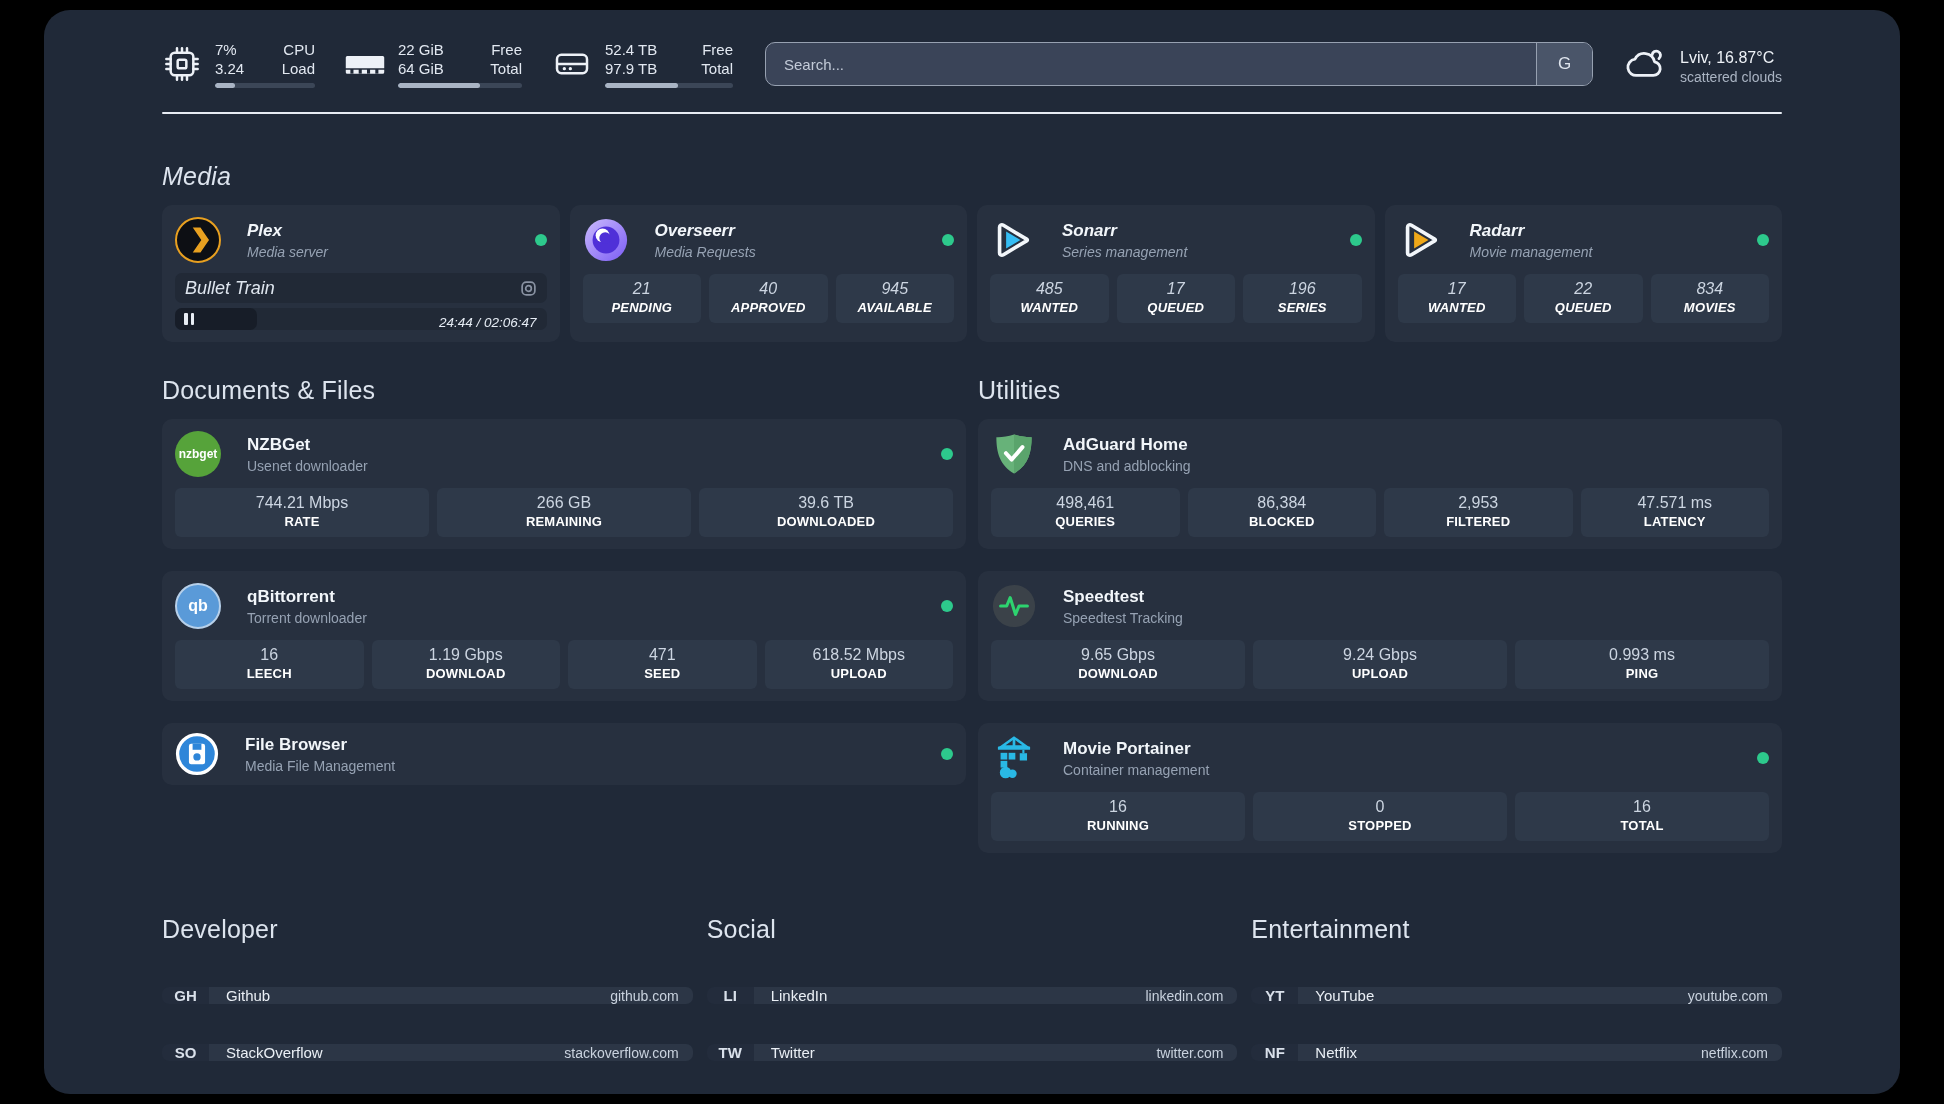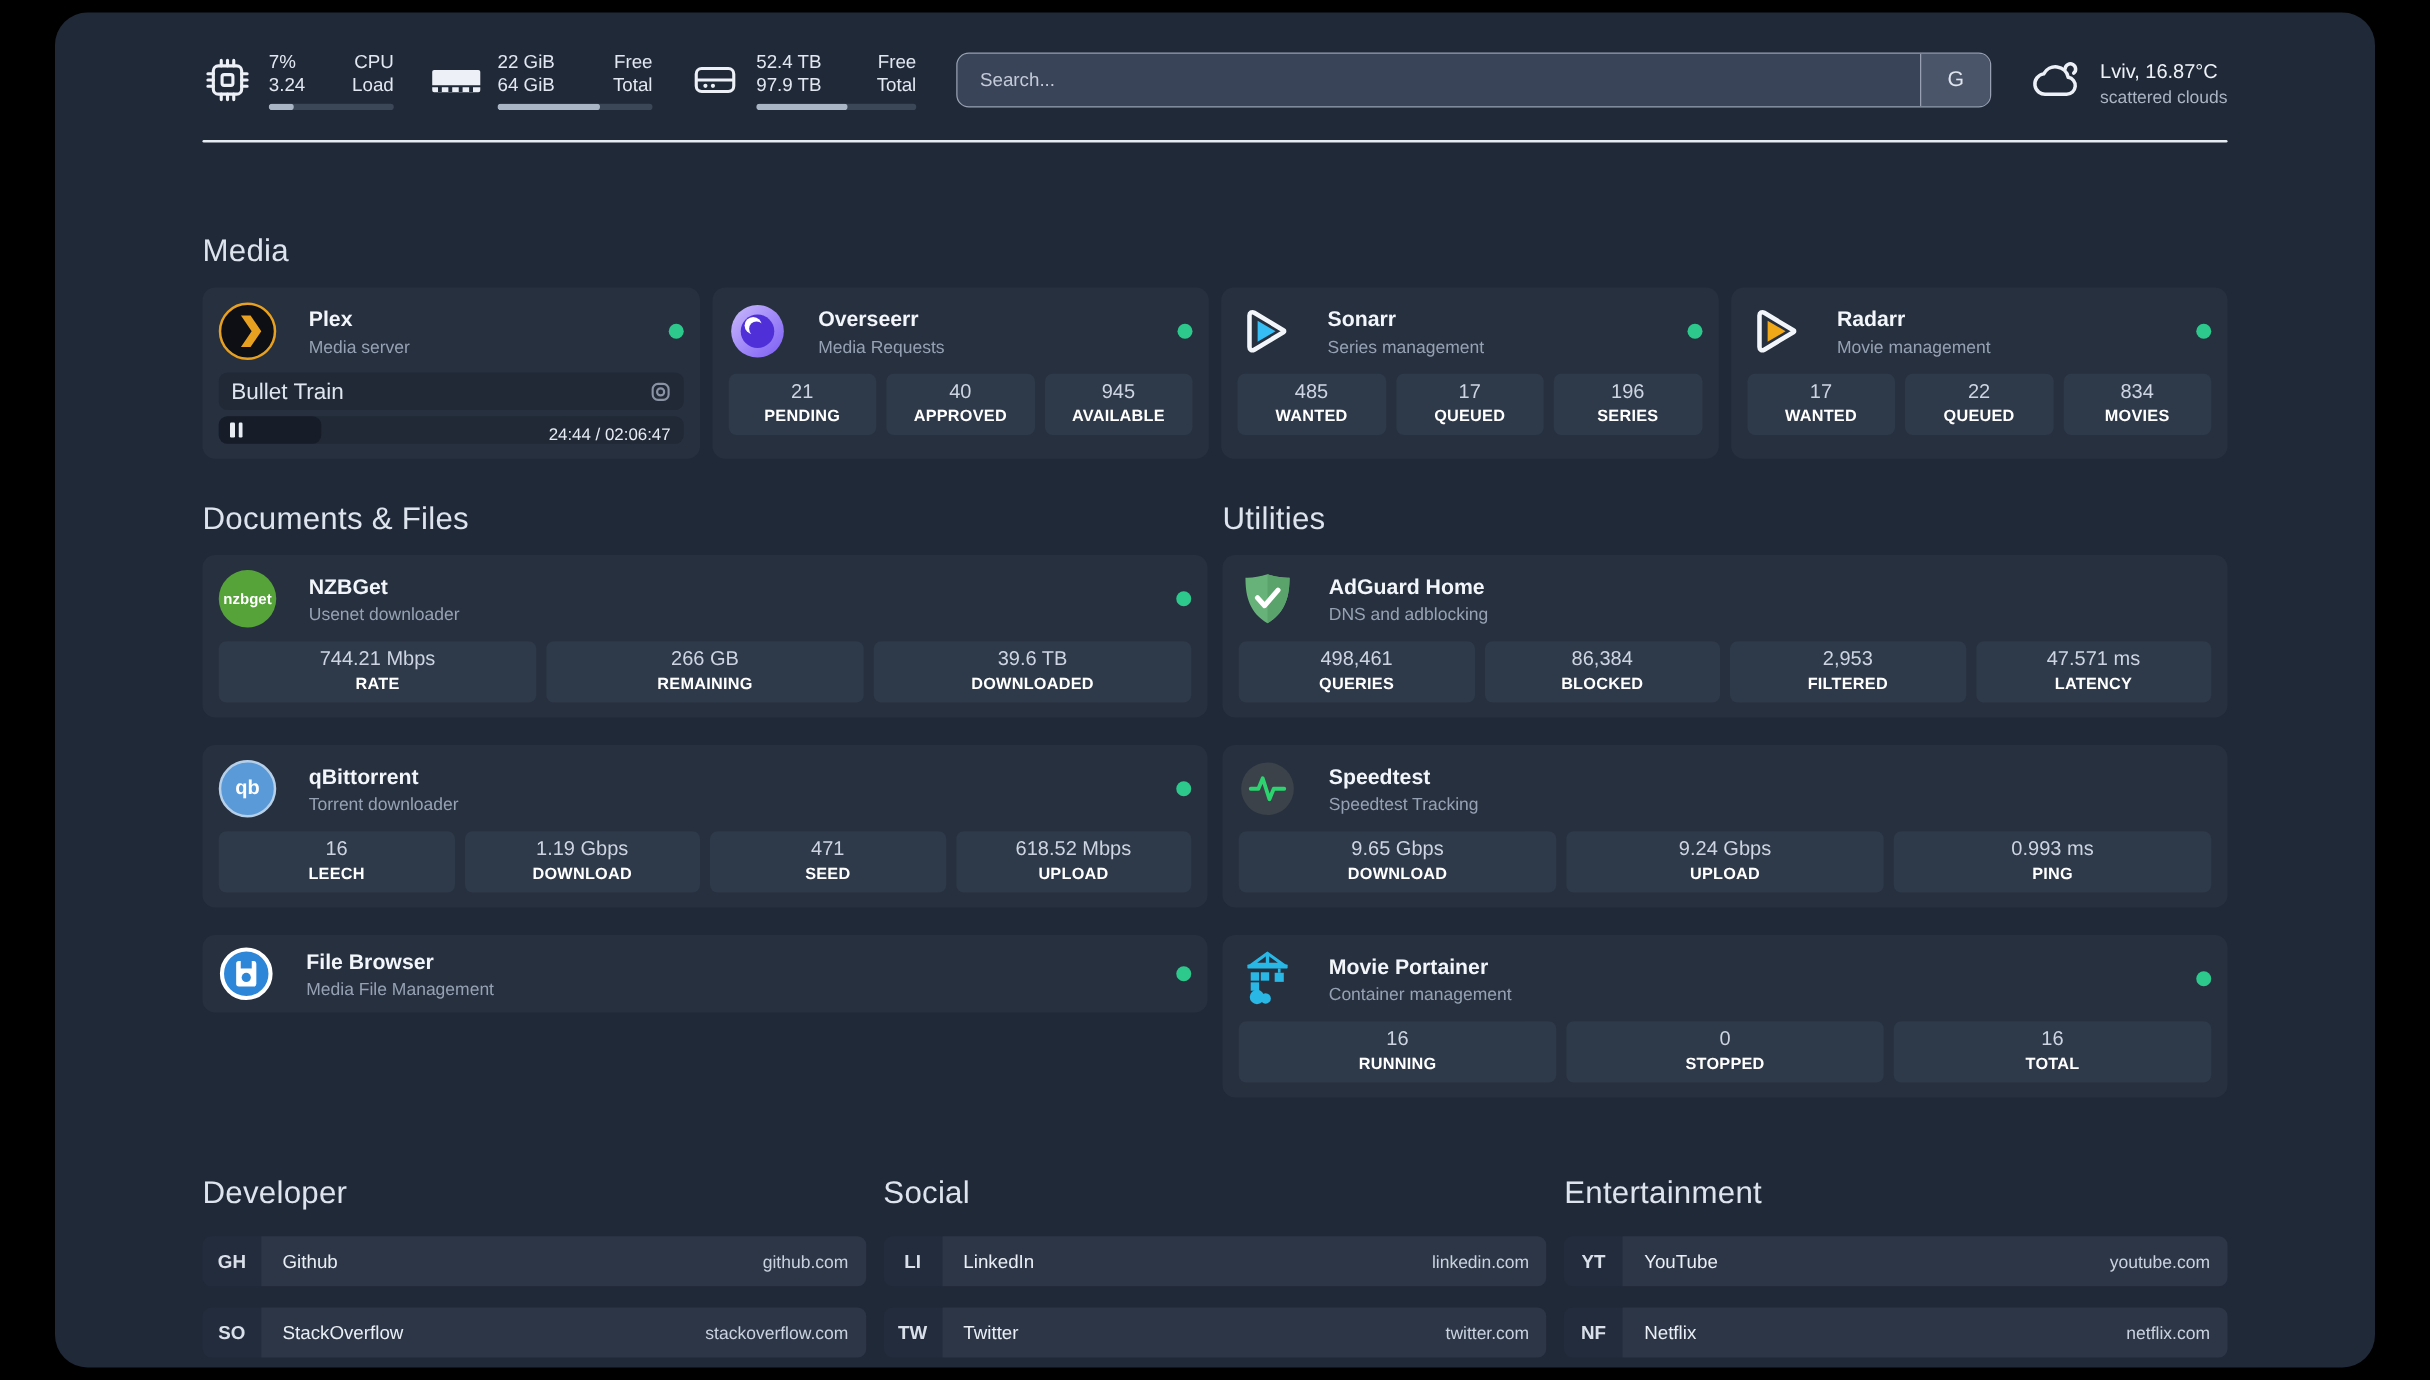--- a/index.html
+++ b/index.html
@@ -33,21 +33,21 @@
                      font-size: 17px; color: #dfe5ee; cursor: pointer; }
 
   .weather { display: flex; align-items: flex-end; gap: 13px; }
   .weather-text .line1 { font-size: 16px; color: #eef2f7; }
   .weather-text .line2 { font-size: 14px; color: #aab4c3; margin-top: 2px; }
 
   .divider { margin-top: 22px; height: 2px; background: #e7ecf3; border-radius: 1px; }
 
   
   .section-title { font-size: 25px; font-weight: 500; color: #dde4ee; letter-spacing: .2px; }
-  .media-section { margin-top: 73px; }
+  .media-section { margin-top: 48px; font-style: italic; }
   .media-grid { display: grid; grid-template-columns: repeat(4, 1fr); gap: 10px; margin-top: 14px; }
   .mid-grid { display: grid; grid-template-columns: 1fr 1fr; column-gap: 12px; margin-top: 34px; align-items: start; }
   .col-stack { display: flex; flex-direction: column; gap: 22px; margin-top: 14px; }
 
   
   .card { background: #27303f; border-radius: 10px; padding: 12px 13px; cursor: pointer; }
   .card-head { display: flex; align-items: center; gap: 26px; }
   .icon-wrap { width: 46px; height: 46px; flex: none; display: flex; align-items: center; justify-content: center; }
   .icon-wrap svg { width: 100%; height: 100%; }
   .svc-text { min-width: 0; }
@@ -73,21 +73,21 @@
 
   
   .circle-icon { width: 46px; height: 46px; border-radius: 50%; display: flex; align-items: center; justify-content: center; }
   .plex-circle { background: #0d0f14; border: 2.5px solid #e8a020; }
   .nzbget-circle { background: #56a33a; color: #fff; font-size: 12px; font-weight: 700; }
   .qb-circle { background: #5a9ad8; border: 2.5px solid #b7d0ea; color: #fff; font-size: 16px; font-weight: 700; }
 
   
   .bottom-grid { display: grid; grid-template-columns: repeat(3, 1fr); column-gap: 14px; margin-top: 62px; align-items: start; }
   .bm-list { display: flex; flex-direction: column; gap: 17px; margin-top: 20px; }
-  .bm-row { display: flex; height: 40px; cursor: pointer; }
+  .bm-row { display: flex; height: 40px; cursor: pointer; align-items: flex-end; }
   .bm-abbr { width: 47px; flex: none; background: #232c3c; border-radius: 7px 0 0 7px;
              display: flex; align-items: center; justify-content: center;
              font-size: 15px; font-weight: 600; color: #d9e0ea; }
   .bm-main { flex: 1; background: #2c3646; border-radius: 0 7px 7px 0; display: flex; align-items: center;
              padding: 0 14px 0 17px; }
   .bm-name { font-size: 15px; color: #eaeff5; }
   .bm-url { margin-left: auto; font-size: 14px; color: #c9d2de; }
 </style>
 </head>
 <body>

